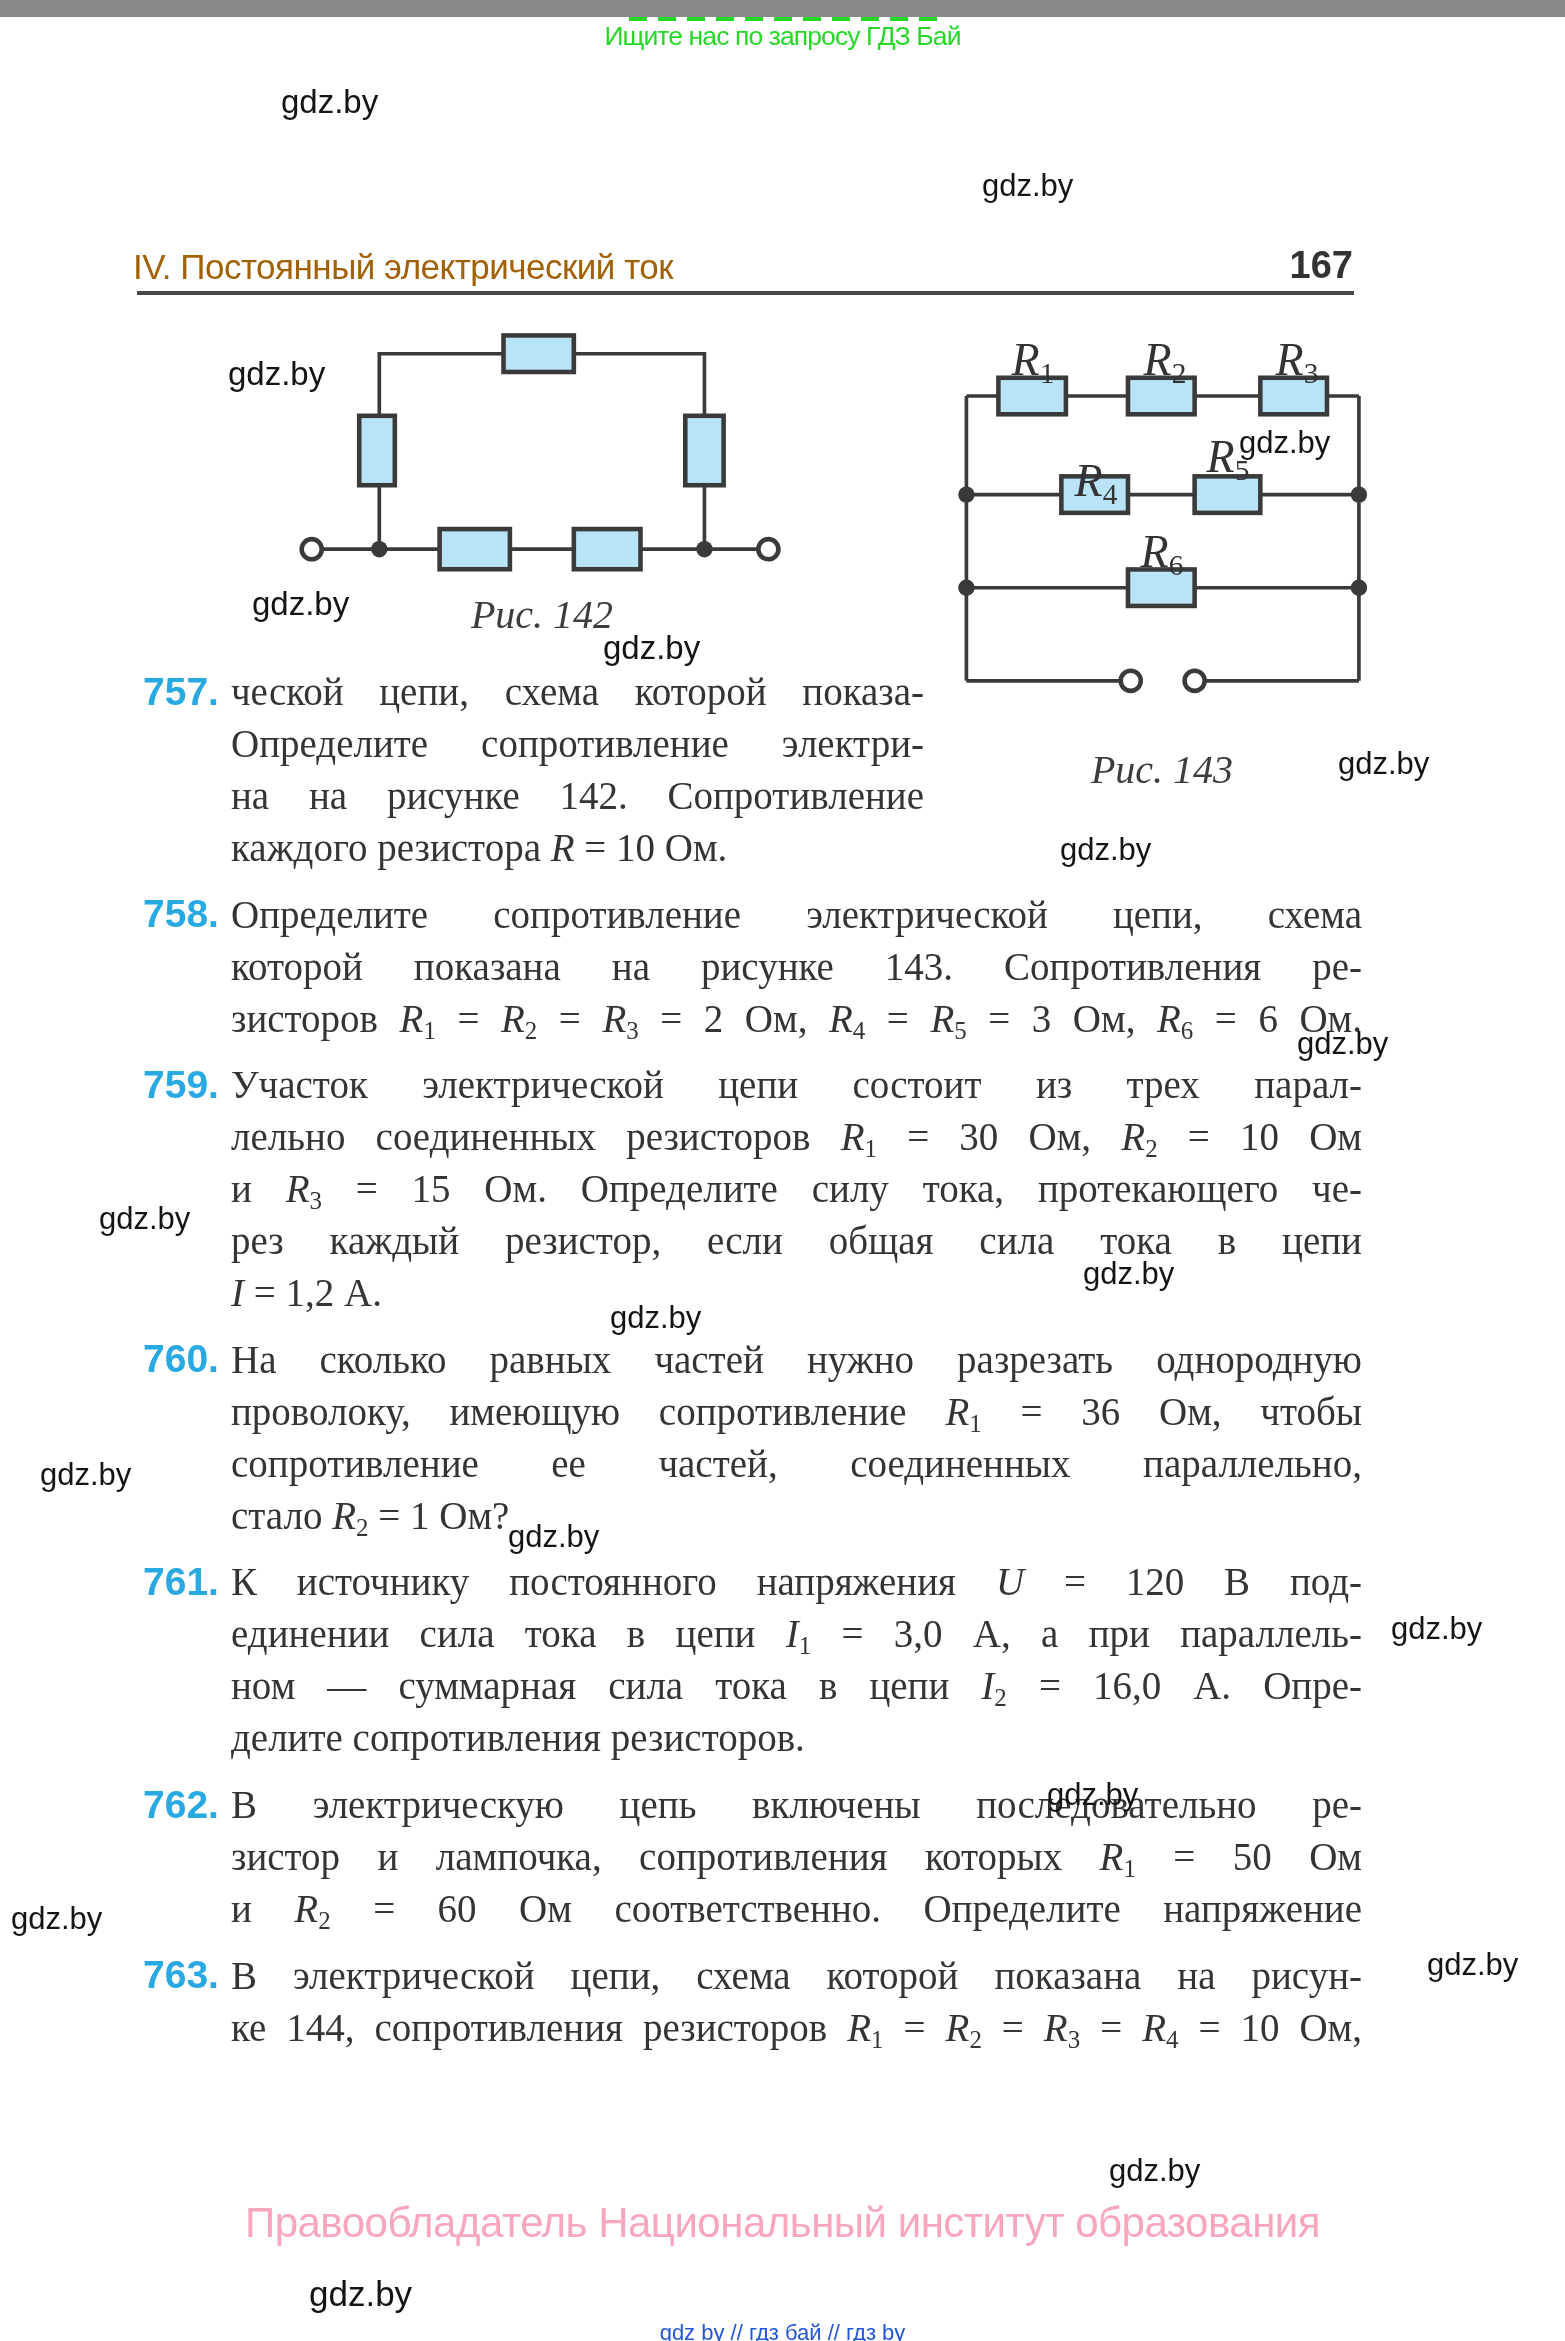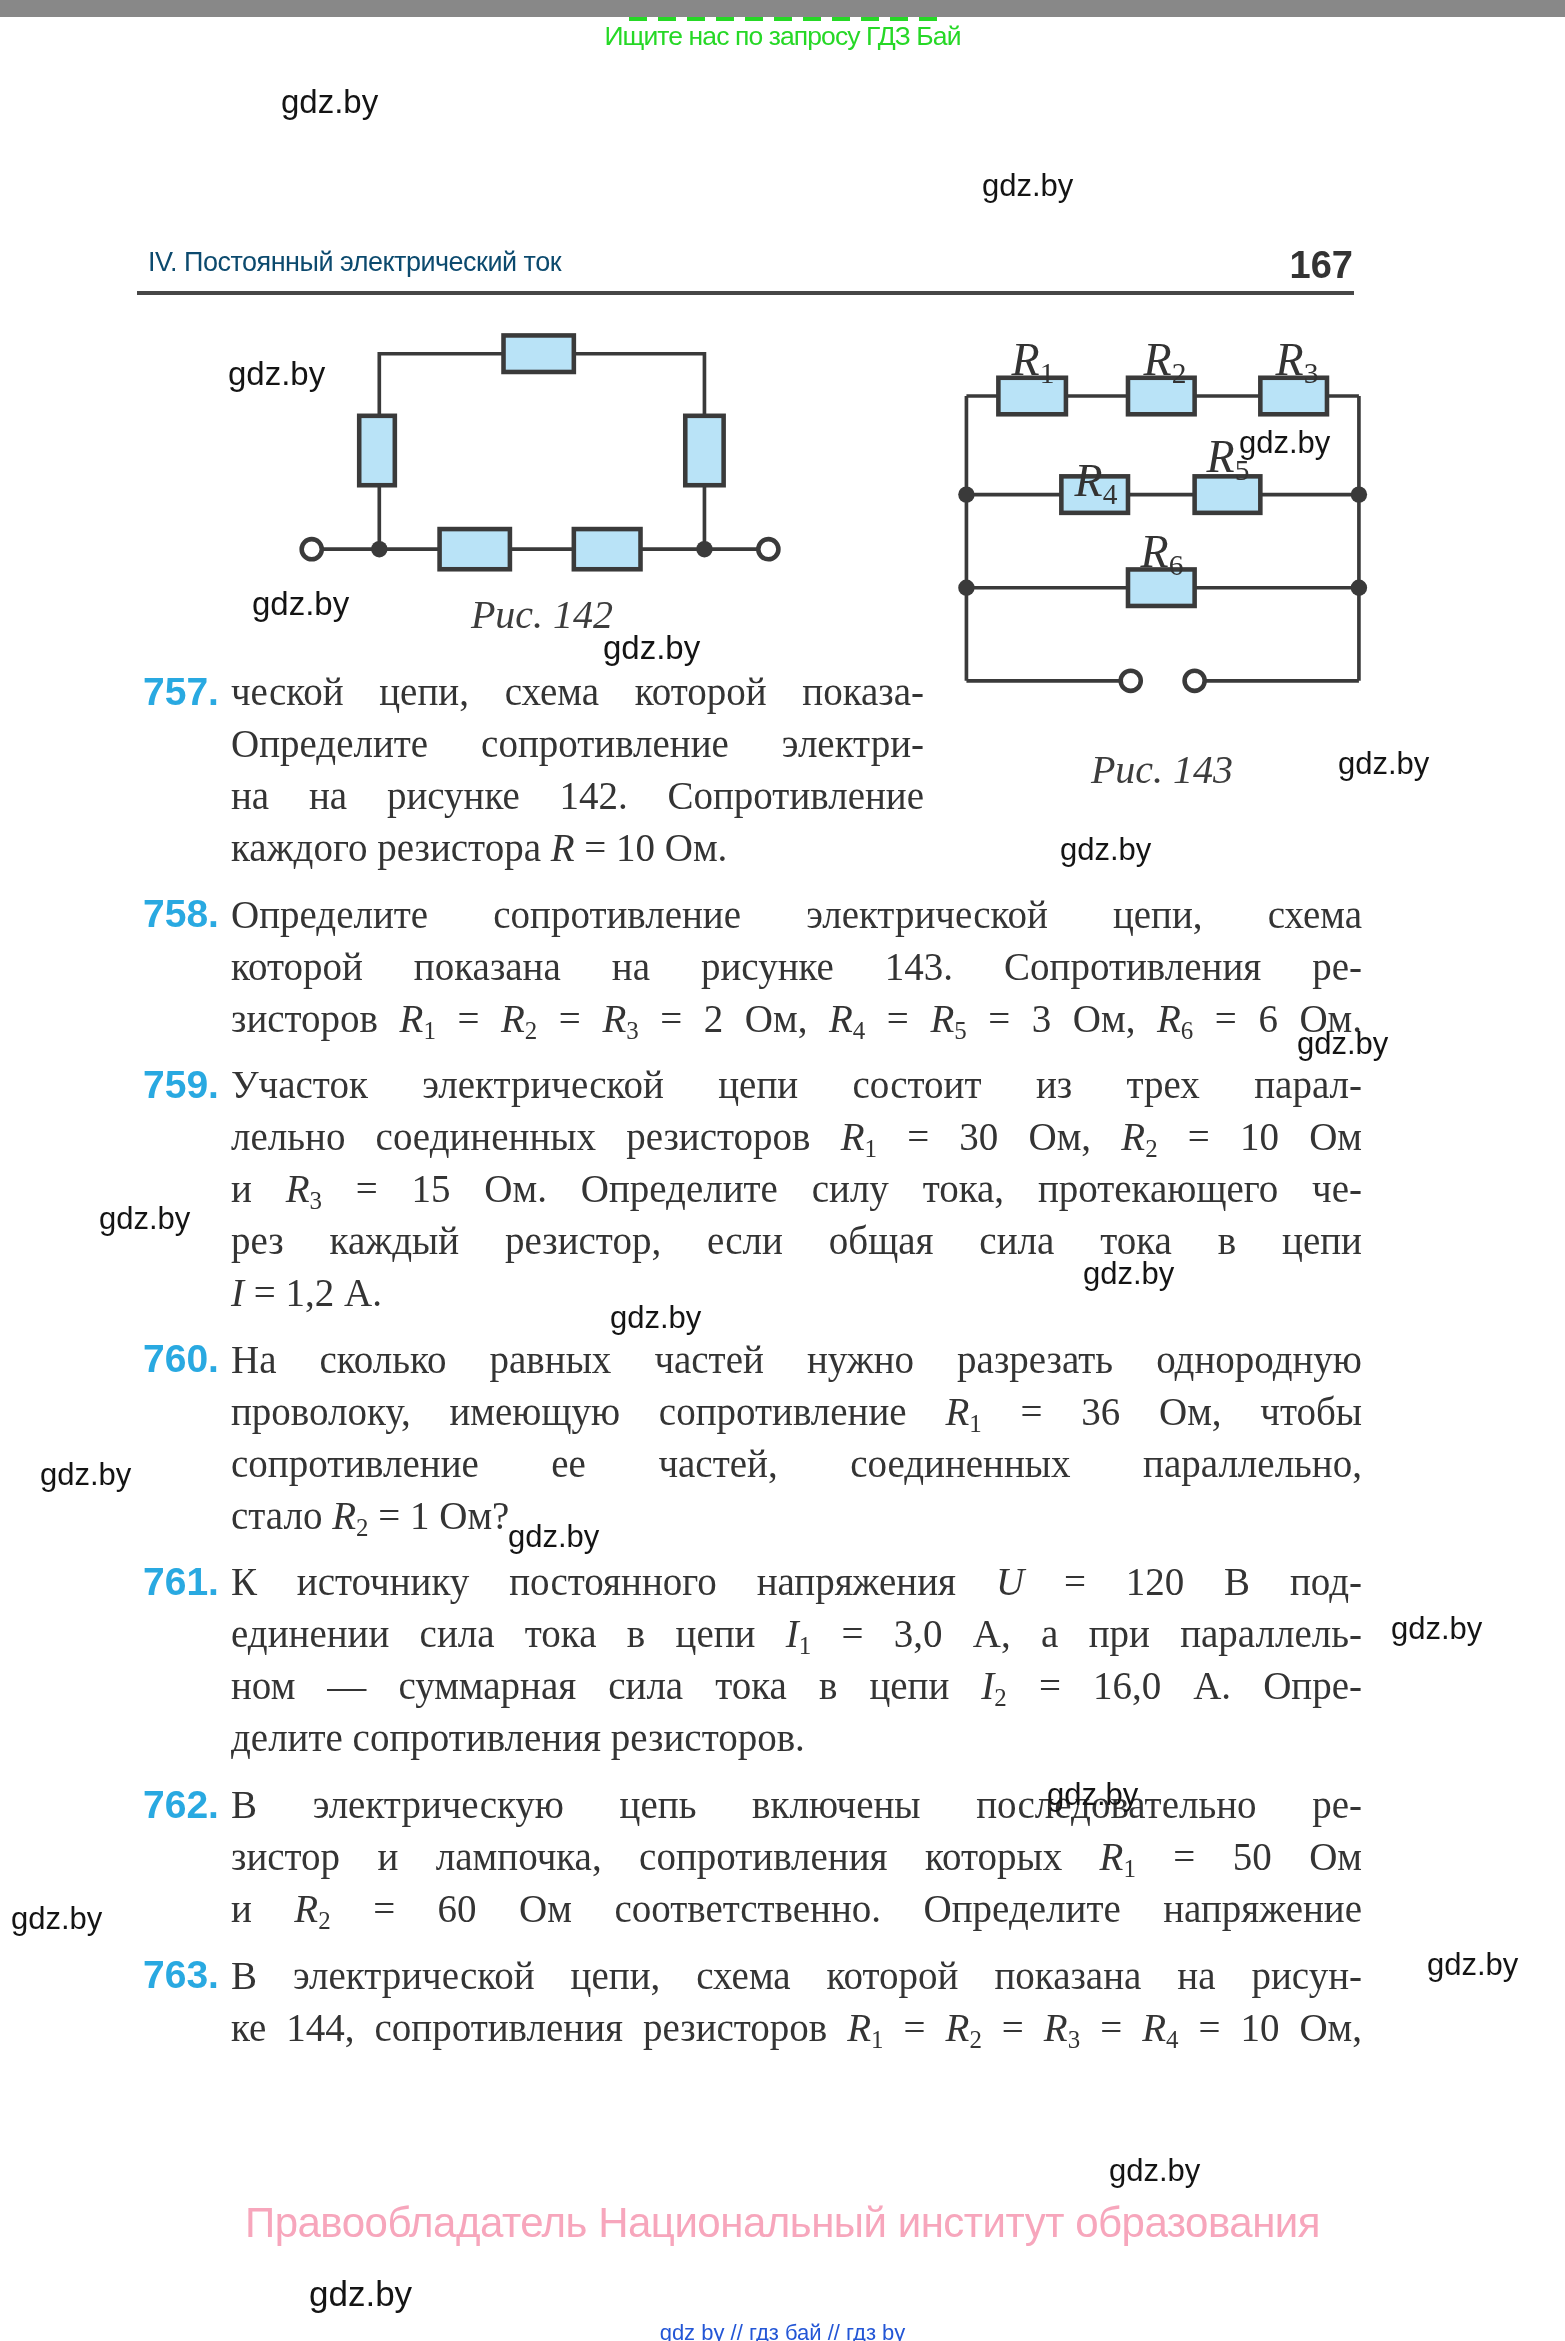--- a/index.html
+++ b/index.html
@@ -13,23 +13,23 @@
     position:absolute; top:3.7px; left:0; width:100%; text-align:center;
     font-family:"Liberation Sans", sans-serif; font-size:26.5px; letter-spacing:-0.9px;
     color:var(--green,#26d826);
   }
   .top-sliver {
     position:absolute; top:0; left:629px; width:311px; height:3.7px;
     background:repeating-linear-gradient(90deg, var(--green,#26d826) 0 18.3px, transparent 18.3px 29px);
   }
   
   .chapter-header {
-    position:absolute; top:230px; left:148px;
-    font-family:"Liberation Sans", sans-serif; font-size:27px; letter-spacing:-0.5px;
-    color:#0c4a6e;
+    position:absolute; top:230px; left:133px;
+    font-family:"Liberation Sans", sans-serif; font-size:35px; letter-spacing:-0.5px;
+    color:#a16207;
   }
   .page-number {
     position:absolute; top:227px; right:212px;
     font-family:"Liberation Sans", sans-serif; font-size:38px; font-weight:bold; color:#333;
   }
   .header-rule {
     position:absolute; top:274px; left:137px; width:1217px; height:3.7px; background:#474747;
   }
   
   .fig-svg { position:absolute; }

